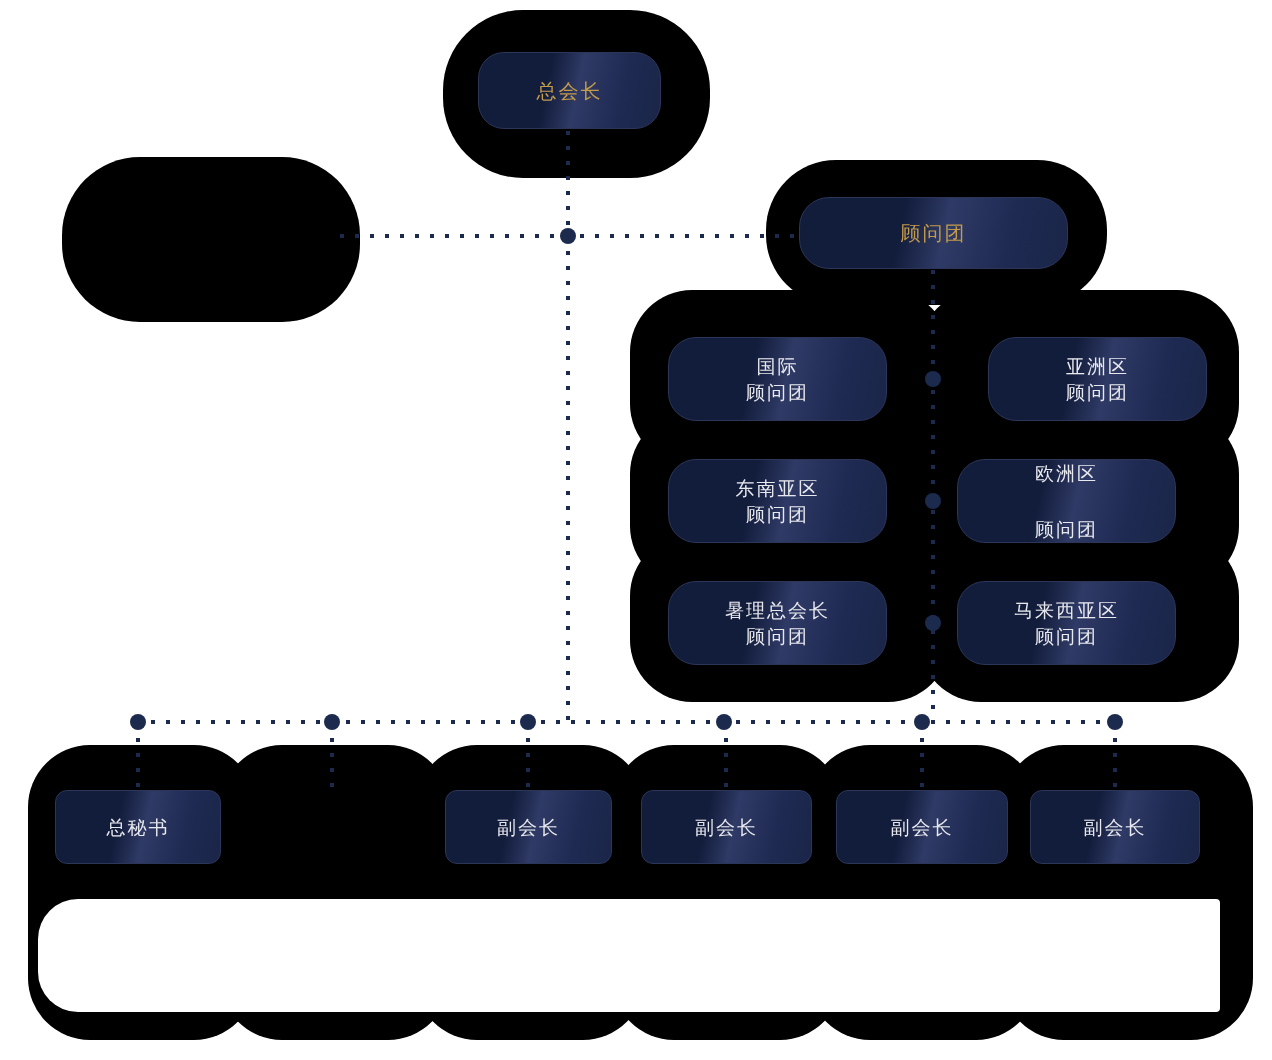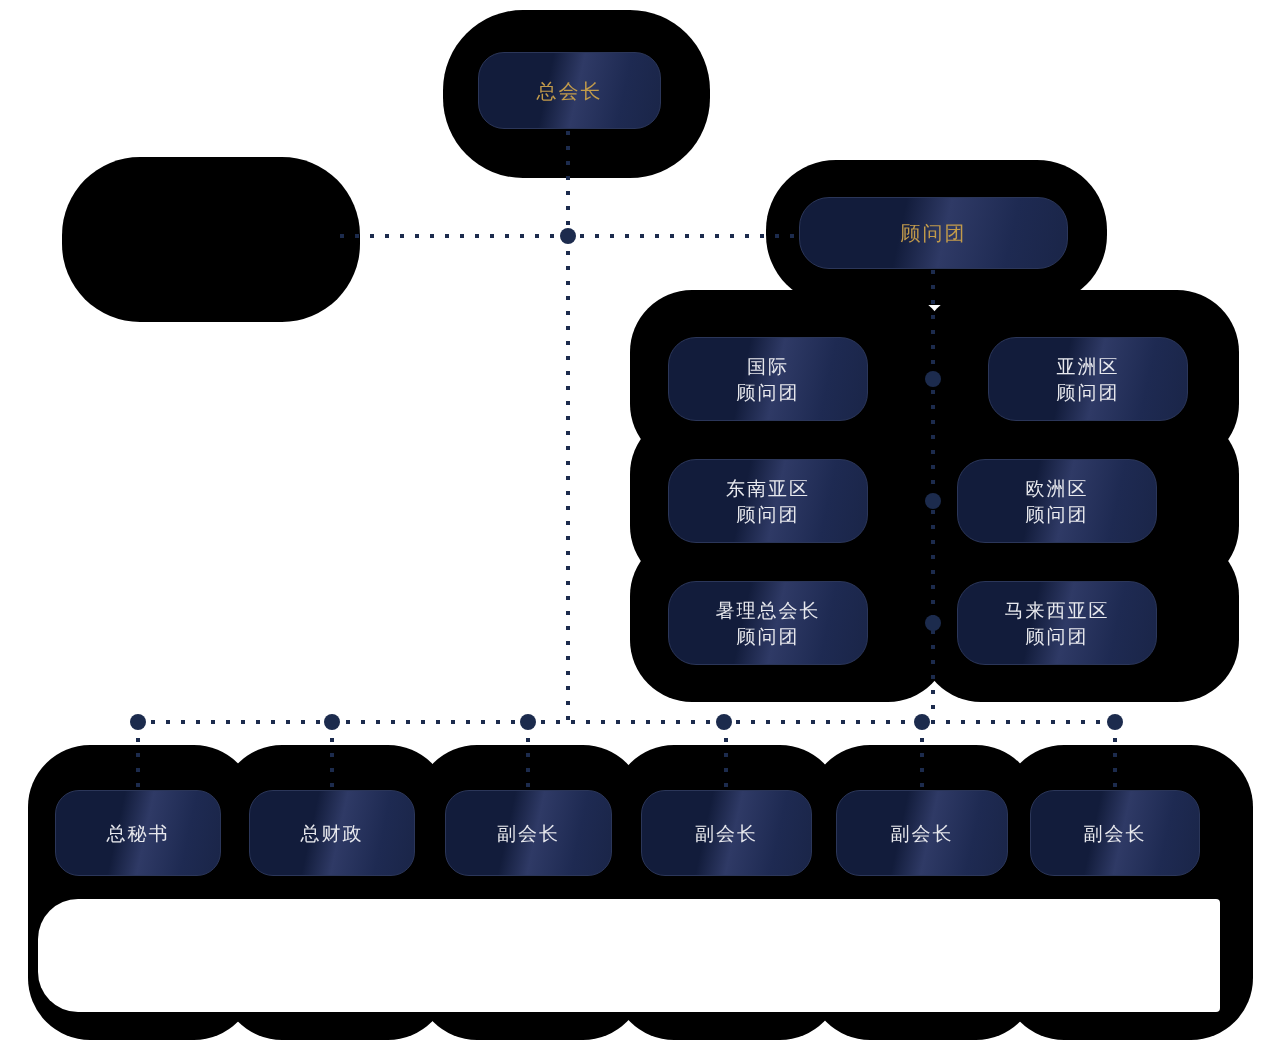--- a/index.html
+++ b/index.html
@@ -55,25 +55,25 @@
     align-items:center;justify-content:center;text-align:center;
     background:linear-gradient(102deg,#121c3b 0%,#121c3b 38%,#2f3a66 54%,#1e2a52 78%,#1a2548 100%);
     border:1px solid #2b3659;box-sizing:border-box;
     font-size:20px;letter-spacing:2px;line-height:26px;
   }
   .gold{color:#c29b4b;}
   .white{color:#e8e9ee;}
   .nb-president{left:478px;top:52px;width:183px;height:77px;border-radius:26px;}
   .nb-acting{left:93px;top:199px;width:244px;height:74px;border-radius:26px;}
   .nb-advisory{left:799px;top:197px;width:269px;height:72px;border-radius:30px;}
-  .nb-g{width:200px;height:84px;border-radius:28px;font-size:19px;}
+  .nb-g{width:219px;height:84px;border-radius:28px;font-size:19px;}
   .nb-g1{left:668px;top:337px;} .nb-g2{left:988px;top:337px;}
-  .nb-g3{left:668px;top:459px;} .nb-g4{left:957px;top:459px;}
+  .nb-g3{left:668px;top:459px;} .nb-g4{left:957px;top:459px;justify-content:space-between;}
   .nb-g5{left:668px;top:581px;} .nb-g6{left:957px;top:581px;}
-  .nb-o{top:790px;height:86px;border-radius:24px;font-size:19px;}
+  .nb-o{top:790px;height:74px;border-radius:12px;font-size:19px;}
   .nb-o1{left:55px;width:166px;} .nb-o2{left:249px;width:166px;}
   .nb-o3{left:445px;width:167px;} .nb-o4{left:641px;width:171px;}
   .nb-o5{left:836px;width:172px;} .nb-o6{left:1030px;width:170px;}
 </style>
 </head>
 <body>
 
 <div class="canvas">
 
   <div class="blob blob-president"></div>
@@ -144,23 +144,20 @@
     <span>顾问团</span>
   </div>
   <div class="nbox white nb-g nb-g6">
     <span>马来西亚区</span>
     <span>顾问团</span>
   </div>
 
   <div class="nbox white nb-o nb-o1">
     <span>总秘书</span>
   </div>
-  <div class="nbox white nb-o nb-o2">
-    <span>总财政</span>
-  </div>
   <div class="nbox white nb-o nb-o3">
     <span>副会长</span>
   </div>
   <div class="nbox white nb-o nb-o4">
     <span>副会长</span>
   </div>
   <div class="nbox white nb-o nb-o5">
     <span>副会长</span>
   </div>
   <div class="nbox white nb-o nb-o6">

